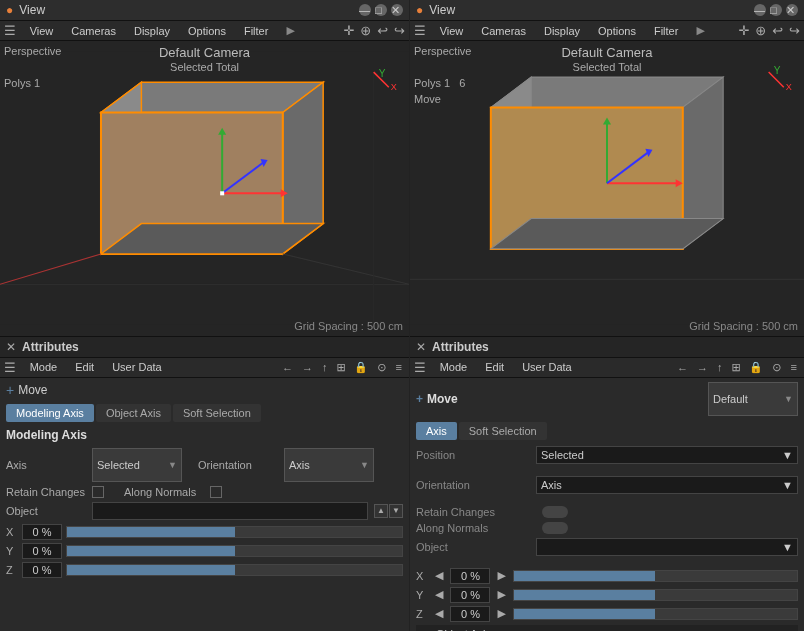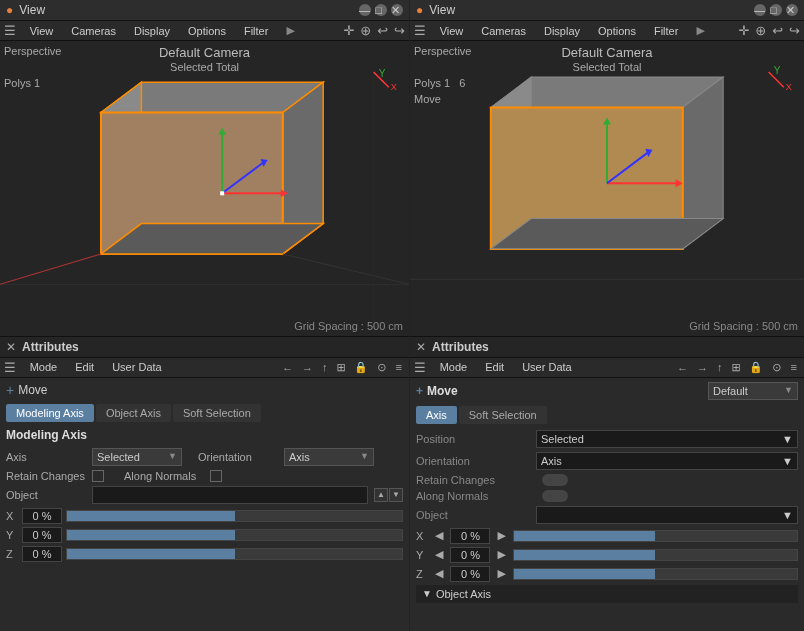--- a/index.html
+++ b/index.html
@@ -251,25 +251,25 @@
     .field-label {
       color: #aaa;
       min-width: 80px;
       font-size: 11px;
     }
 
     .dropdown {
       background: #3a3a3a;
       border: 1px solid #555;
       color: #ccc;
-      padding: 2px 4px;
-      font-size: 11px;
-      cursor: pointer;
-      display: flex;
-      align-items: flex-start;
+      padding: 10px 4px;
+      font-size: 11px;
+      cursor: pointer;
+      display: flex;
+      align-items: center;
       justify-content: space-between;
       gap: 4px;
       min-width: 90px;
     }
 
     .dropdown-arrow {
       color: #888;
       font-size: 9px;
     }
 
@@ -356,21 +356,21 @@
     }
 
     .right-tab.active {
       background: #5a7fa0;
       color: #fff;
     }
 
     .form-row {
       display: flex;
       align-items: center;
-      margin-bottom: 4px;
+      margin-bottom: 12px;
     }
 
     .form-label {
       color: #888;
       min-width: 120px;
       font-size: 11px;
     }
 
     .form-value {
       flex: 1;

